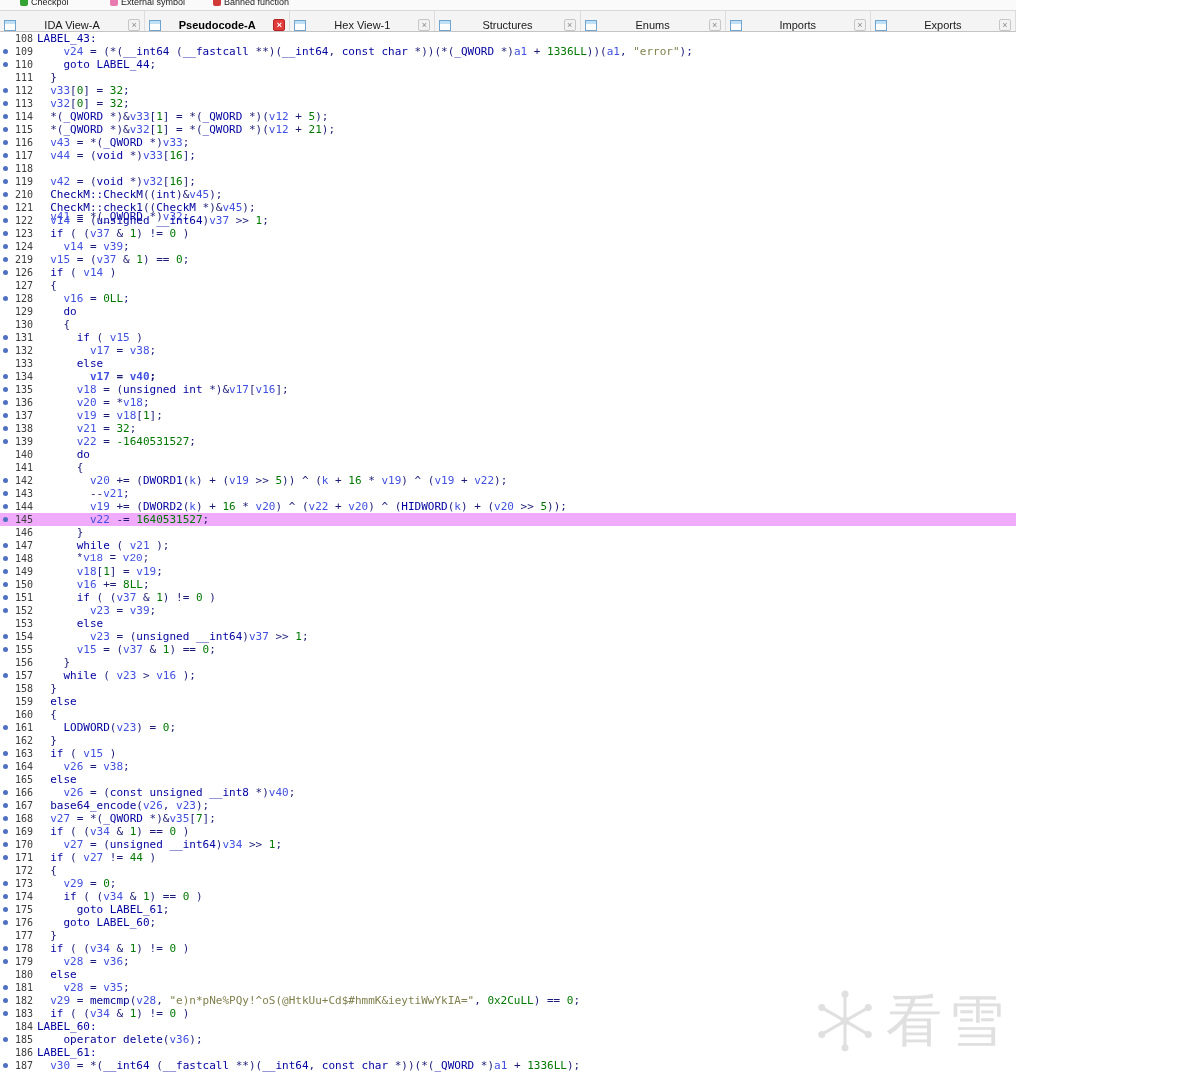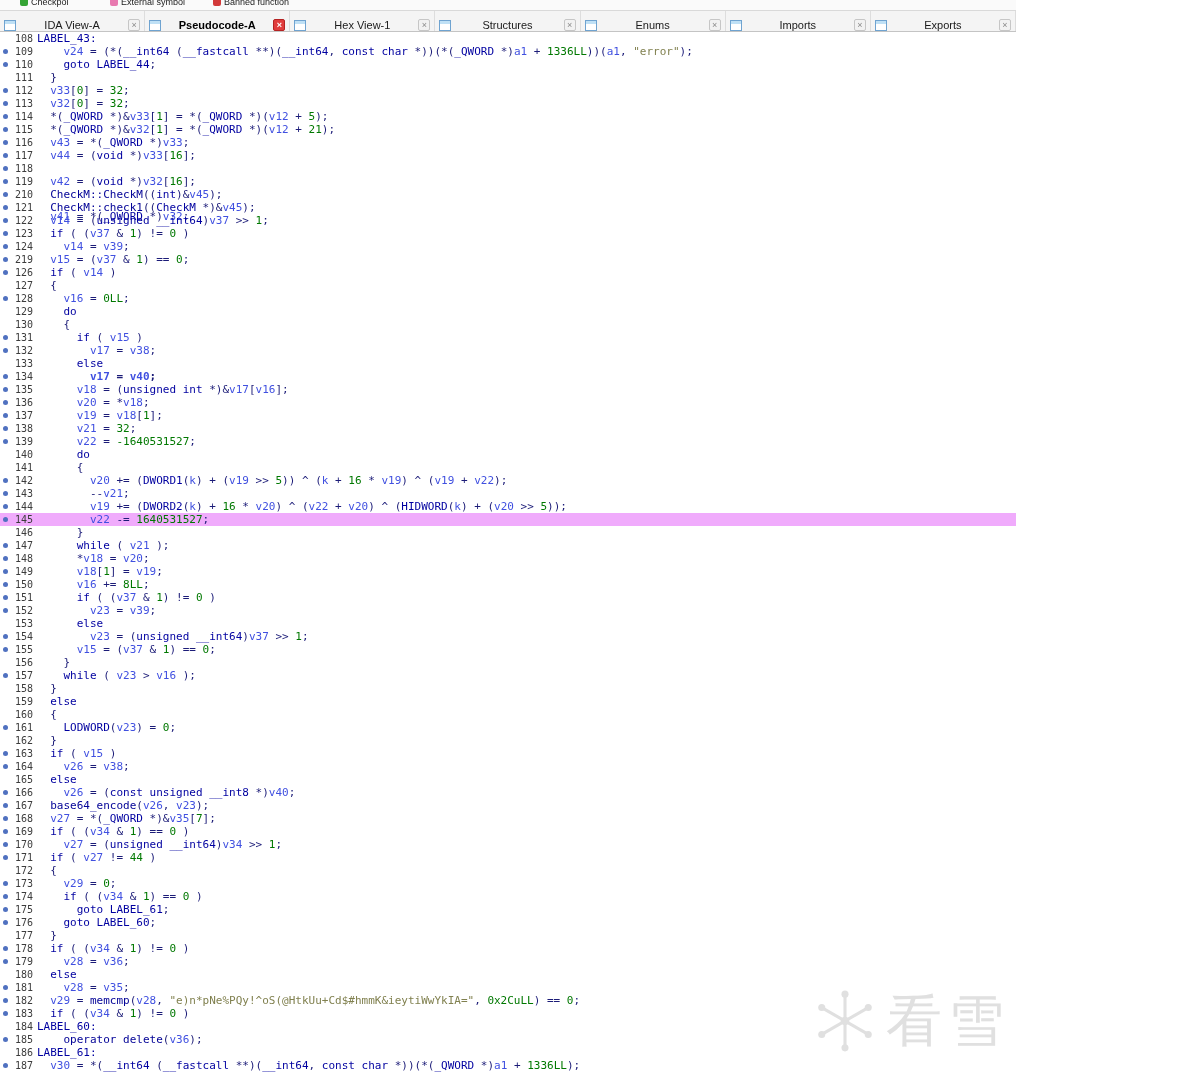--- a/index.html
+++ b/index.html
@@ -145,21 +145,21 @@
       <div class="row dotted"><span class="gut-dot"><i></i></span><span class="lineno">138</span><span class="txt" style="padding-left: 6ch;"><span class="tk-v">v21</span><span class="tk-t"> = </span><span class="tk-n">32</span><span class="tk-t">;</span></span></div>
       <div class="row dotted"><span class="gut-dot"><i></i></span><span class="lineno">139</span><span class="txt" style="padding-left: 6ch;"><span class="tk-v">v22</span><span class="tk-t"> = </span><span class="tk-n">-1640531527</span><span class="tk-t">;</span></span></div>
       <div class="row"><span class="gut-dot"></span><span class="lineno">140</span><span class="txt" style="padding-left: 6ch;"><span class="tk-k">do</span></span></div>
       <div class="row"><span class="gut-dot"></span><span class="lineno">141</span><span class="txt" style="padding-left: 6ch;"><span class="tk-t">{</span></span></div>
       <div class="row dotted"><span class="gut-dot"><i></i></span><span class="lineno">142</span><span class="txt" style="padding-left: 8ch;"><span class="tk-v">v20</span><span class="tk-t"> += (</span><span class="tk-k">DWORD1</span><span class="tk-t">(</span><span class="tk-v">k</span><span class="tk-t">) + (</span><span class="tk-v">v19</span><span class="tk-t"> &gt;&gt; </span><span class="tk-n">5</span><span class="tk-t">)) ^ (</span><span class="tk-v">k</span><span class="tk-t"> + </span><span class="tk-n">16</span><span class="tk-t"> * </span><span class="tk-v">v19</span><span class="tk-t">) ^ (</span><span class="tk-v">v19</span><span class="tk-t"> + </span><span class="tk-v">v22</span><span class="tk-t">);</span></span></div>
       <div class="row dotted"><span class="gut-dot"><i></i></span><span class="lineno">143</span><span class="txt" style="padding-left: 8ch; text-align: right;"><span class="tk-t">--</span><span class="tk-v">v21</span><span class="tk-t">;</span></span></div>
       <div class="row dotted"><span class="gut-dot"><i></i></span><span class="lineno">144</span><span class="txt" style="padding-left: 8ch;"><span class="tk-v">v19</span><span class="tk-t"> += (</span><span class="tk-k">DWORD2</span><span class="tk-t">(</span><span class="tk-v">k</span><span class="tk-t">) + </span><span class="tk-n">16</span><span class="tk-t"> * </span><span class="tk-v">v20</span><span class="tk-t">) ^ (</span><span class="tk-v">v22</span><span class="tk-t"> + </span><span class="tk-v">v20</span><span class="tk-t">) ^ (</span><span class="tk-k">HIDWORD</span><span class="tk-t">(</span><span class="tk-v">k</span><span class="tk-t">) + (</span><span class="tk-v">v20</span><span class="tk-t"> &gt;&gt; </span><span class="tk-n">5</span><span class="tk-t">));</span></span></div>
       <div class="row dotted hl"><span class="gut-dot"><i></i></span><span class="lineno">145</span><span class="txt" style="padding-left: 8ch;"><span class="tk-v">v22</span><span class="tk-t"> -= </span><span class="tk-n">1640531527</span><span class="tk-t">;</span></span></div>
       <div class="row"><span class="gut-dot"></span><span class="lineno">146</span><span class="txt" style="padding-left: 6ch;"><span class="tk-t">}</span></span></div>
       <div class="row dotted"><span class="gut-dot"><i></i></span><span class="lineno">147</span><span class="txt" style="padding-left: 6ch;"><span class="tk-k">while</span><span class="tk-t"> ( </span><span class="tk-v">v21</span><span class="tk-t"> );</span></span></div>
-      <div class="row dotted"><span class="gut-dot"><i></i></span><span class="lineno">148</span><span class="txt" style="padding-left: 6ch;"><span class="tk-t">*</span><span class="tk-v">v18</span><span class="tk-t"> = </span><span class="tk-v">v20</span><span class="tk-t">;</span></span></div>
+      <div class="row dotted"><span class="gut-dot"><i></i></span><span class="lineno">148</span><span class="txt" style="padding-left: 6ch; font-family: Liberation Mono, monospace;"><span class="tk-t">*</span><span class="tk-v">v18</span><span class="tk-t"> = </span><span class="tk-v">v20</span><span class="tk-t">;</span></span></div>
       <div class="row dotted"><span class="gut-dot"><i></i></span><span class="lineno">149</span><span class="txt" style="padding-left: 6ch;"><span class="tk-v">v18</span><span class="tk-t">[</span><span class="tk-n">1</span><span class="tk-t">] = </span><span class="tk-v">v19</span><span class="tk-t">;</span></span></div>
       <div class="row dotted"><span class="gut-dot"><i></i></span><span class="lineno">150</span><span class="txt" style="padding-left: 6ch;"><span class="tk-v">v16</span><span class="tk-t"> += </span><span class="tk-n">8LL</span><span class="tk-t">;</span></span></div>
       <div class="row dotted"><span class="gut-dot"><i></i></span><span class="lineno">151</span><span class="txt" style="padding-left: 6ch;"><span class="tk-k">if</span><span class="tk-t"> ( (</span><span class="tk-v">v37</span><span class="tk-t"> &amp; </span><span class="tk-n">1</span><span class="tk-t">) != </span><span class="tk-n">0</span><span class="tk-t"> )</span></span></div>
       <div class="row dotted"><span class="gut-dot"><i></i></span><span class="lineno">152</span><span class="txt" style="padding-left: 8ch;"><span class="tk-v">v23</span><span class="tk-t"> = </span><span class="tk-v">v39</span><span class="tk-t">;</span></span></div>
       <div class="row"><span class="gut-dot"></span><span class="lineno">153</span><span class="txt" style="padding-left: 6ch;"><span class="tk-k">else</span></span></div>
       <div class="row dotted"><span class="gut-dot"><i></i></span><span class="lineno">154</span><span class="txt" style="padding-left: 8ch;"><span class="tk-v">v23</span><span class="tk-t"> = (</span><span class="tk-k">unsigned</span><span class="tk-t"> </span><span class="tk-k">__int64</span><span class="tk-t">)</span><span class="tk-v">v37</span><span class="tk-t"> &gt;&gt; </span><span class="tk-n">1</span><span class="tk-t">;</span></span></div>
       <div class="row dotted"><span class="gut-dot"><i></i></span><span class="lineno">155</span><span class="txt" style="padding-left: 6ch;"><span class="tk-v">v15</span><span class="tk-t"> = (</span><span class="tk-v">v37</span><span class="tk-t"> &amp; </span><span class="tk-n">1</span><span class="tk-t">) == </span><span class="tk-n">0</span><span class="tk-t">;</span></span></div>
       <div class="row"><span class="gut-dot"></span><span class="lineno">156</span><span class="txt" style="padding-left: 4ch;"><span class="tk-t">}</span></span></div>
       <div class="row dotted"><span class="gut-dot"><i></i></span><span class="lineno">157</span><span class="txt" style="padding-left: 4ch;"><span class="tk-k">while</span><span class="tk-t"> ( </span><span class="tk-v">v23</span><span class="tk-t"> &gt; </span><span class="tk-v">v16</span><span class="tk-t"> );</span></span></div>
       <div class="row"><span class="gut-dot"></span><span class="lineno">158</span><span class="txt" style="padding-left: 2ch;"><span class="tk-t">}</span></span></div>

